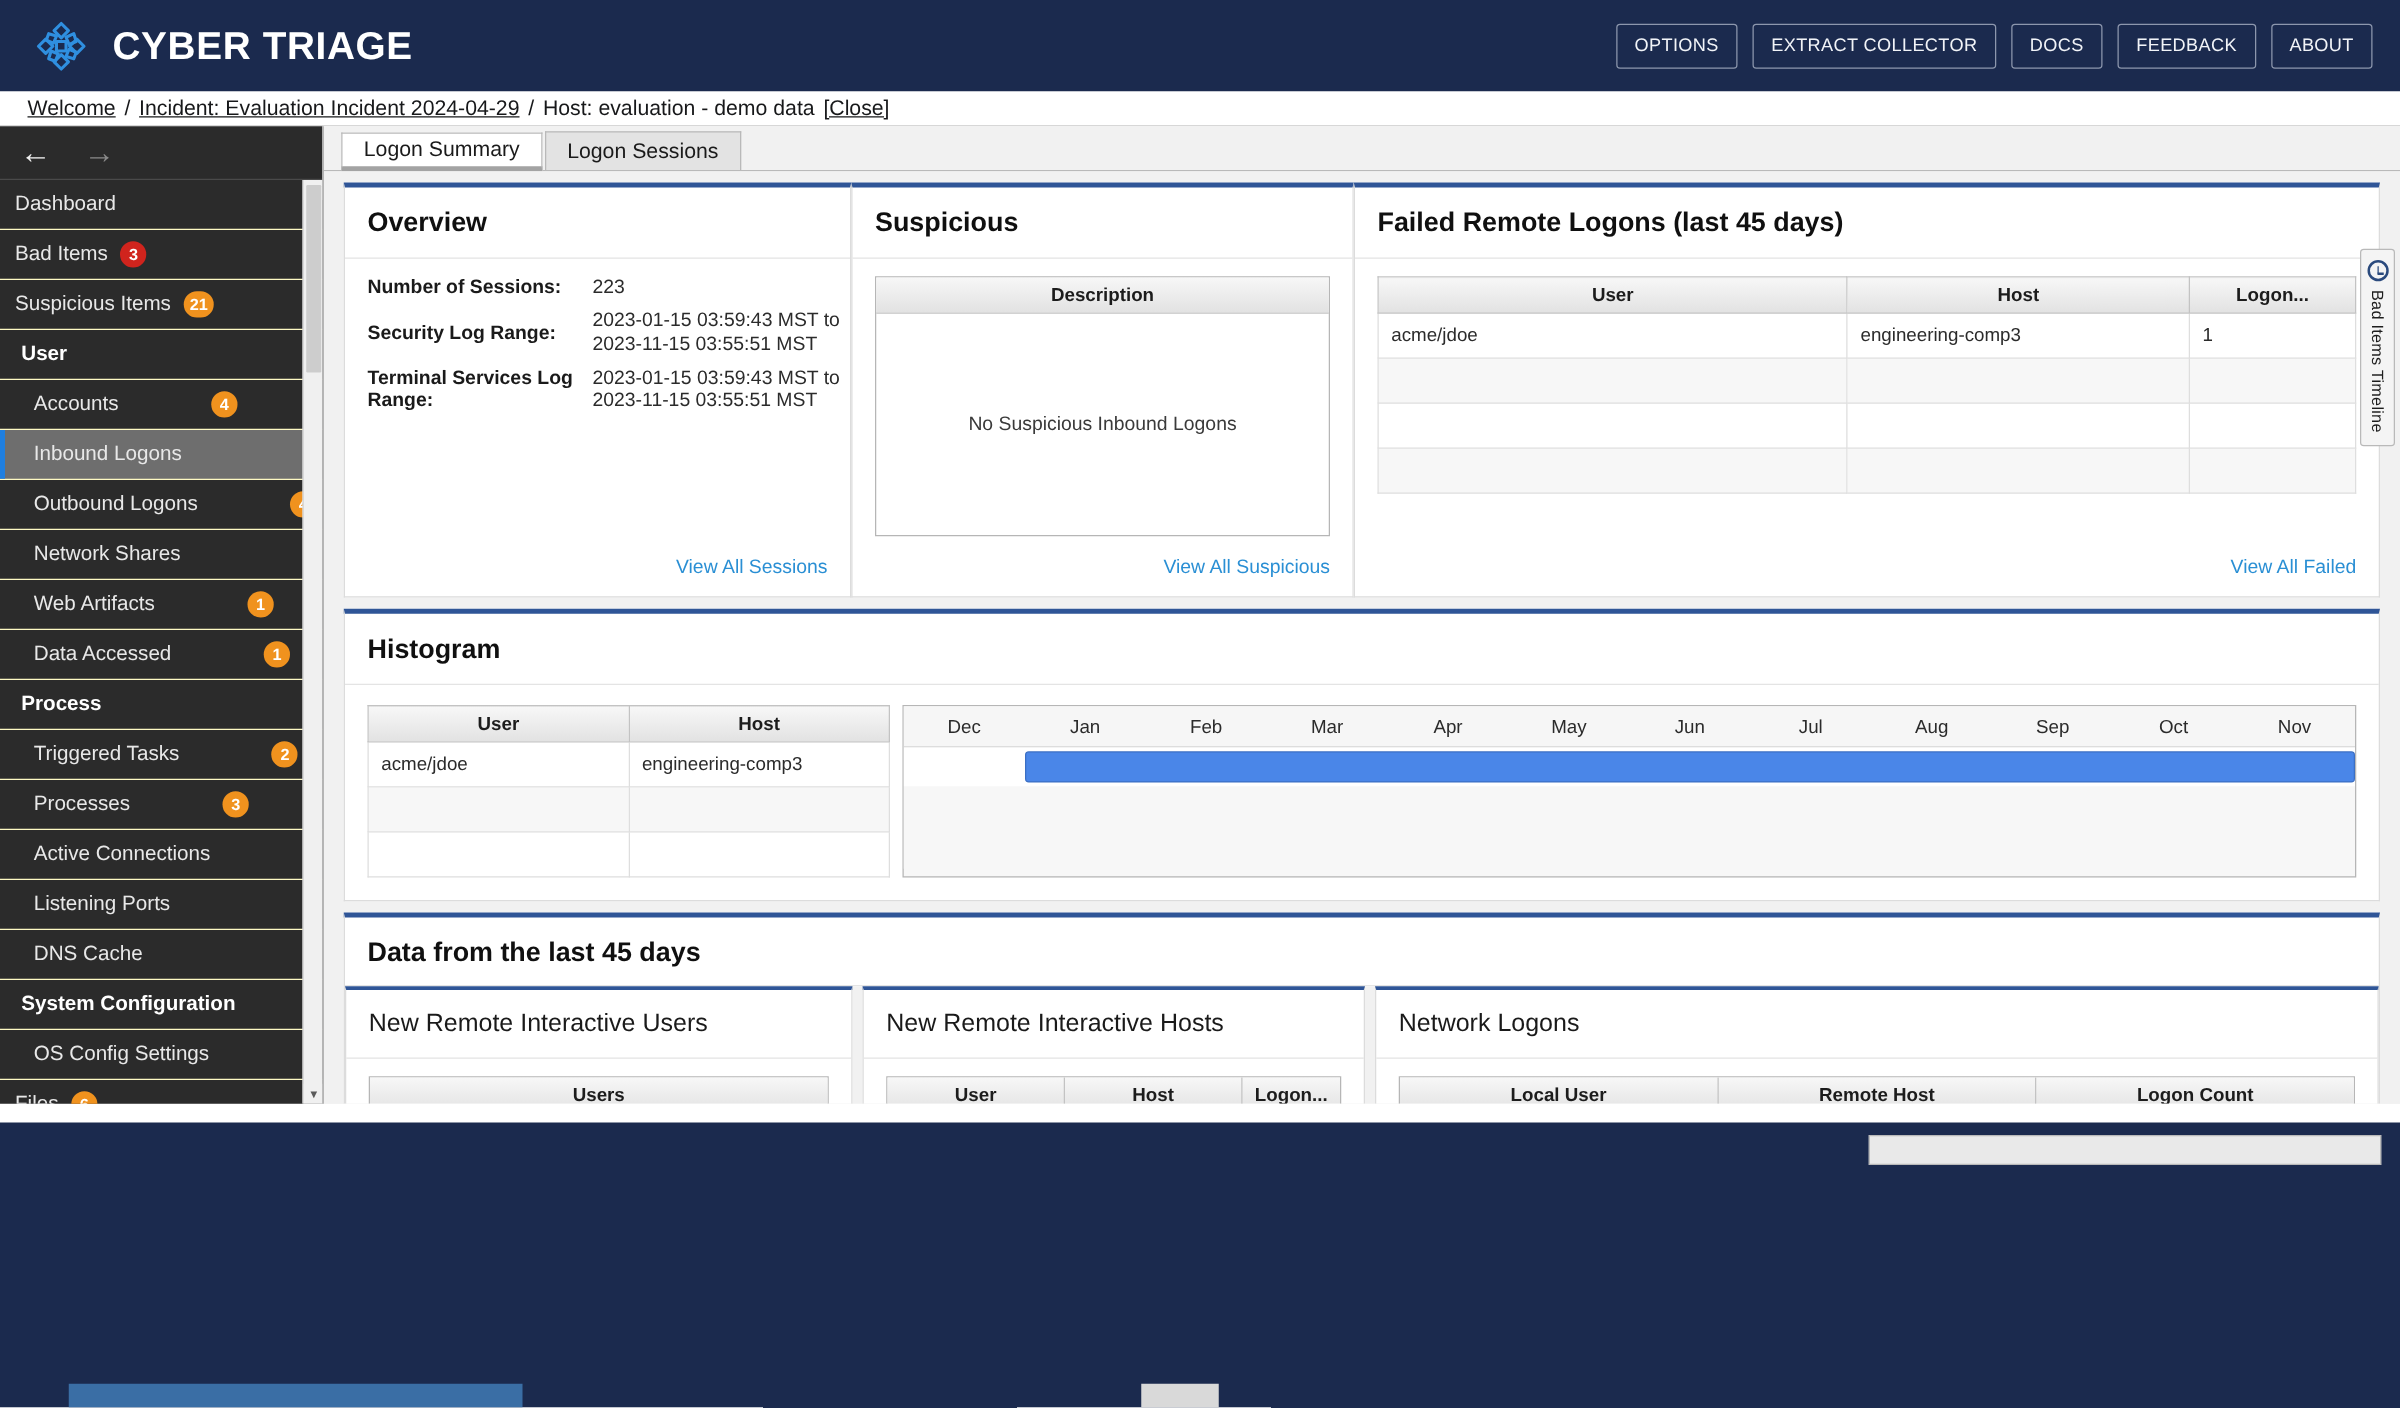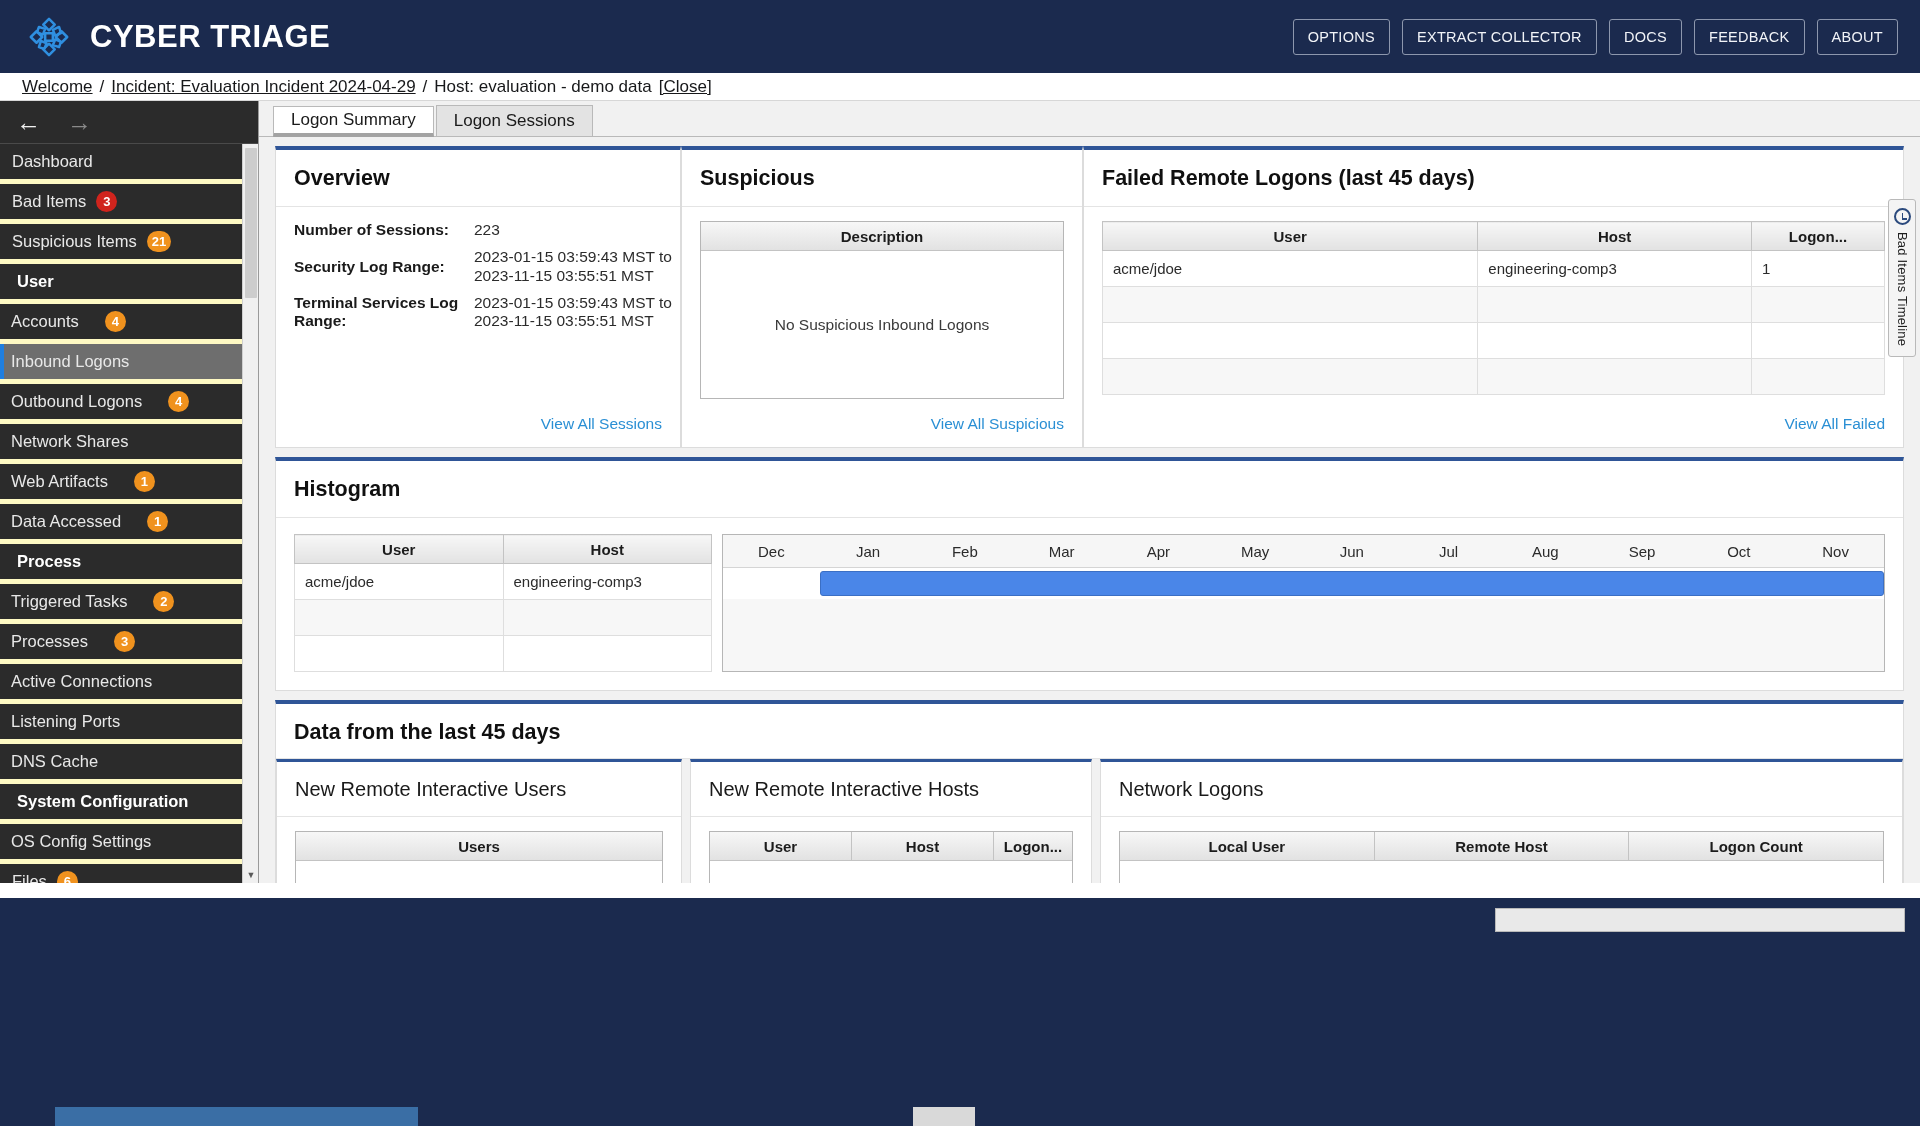--- a/index.html
+++ b/index.html
@@ -50,24 +50,24 @@
   .nav-arrows {
     height: 43px; display: flex; align-items: center; gap: 26px;
     padding-left: 16px; border-bottom: 1px solid #4a4a4a;
   }
   .arrow { font-size: 25px; line-height: 1; cursor: pointer; }
   .arrow.back { color: #f0f0f0; }
   .arrow.fwd  { color: #8a8a8a; }
   .nav-list { }
   .nav-item {
     height: 40px; display: flex; align-items: center;
-    border-bottom: 5px solid #fef9c3; color: #e8e8e8;
+    border-bottom: 1px solid #fef9c3; color: #e8e8e8;
     font-size: 16.5px; padding-left: 12px; position: relative; cursor: pointer;
   }
-  .nav-item.indent { padding-left: 11px; }
+  .nav-item.indent { padding-left: 27px; gap: 48px; }
   .nav-item.group {
     font-weight: bold; color: #ffffff; padding-left: 17px; cursor: default;
   }
   .nav-item.selected { background: #6e6e6e; }
   .nav-item.selected::before {
     content: ""; position: absolute; left: 0; top: 0; bottom: 0;
     width: 4px; background: #1f7fe0;
   }
   .badge {
     display: inline-flex; align-items: center; justify-content: center;
@@ -402,21 +402,21 @@
             <div class="card-foot">
               <a class="link">View All Sessions</a>
             </div>
           </div>
 
           <div class="card" style="width:402px;">
             <div class="card-head">
               <div class="card-title">Suspicious</div>
             </div>
             <div class="card-body">
-              <div class="empty-box" style="height:178px;">
+              <div class="empty-box" style="height:208px;">
                 <div class="eb-head">Description</div>
                 <div class="eb-body">No Suspicious Inbound Logons</div>
               </div>
             </div>
             <div class="card-foot">
               <a class="link">View All Suspicious</a>
             </div>
           </div>
 
           <div class="card" style="flex:1;">

